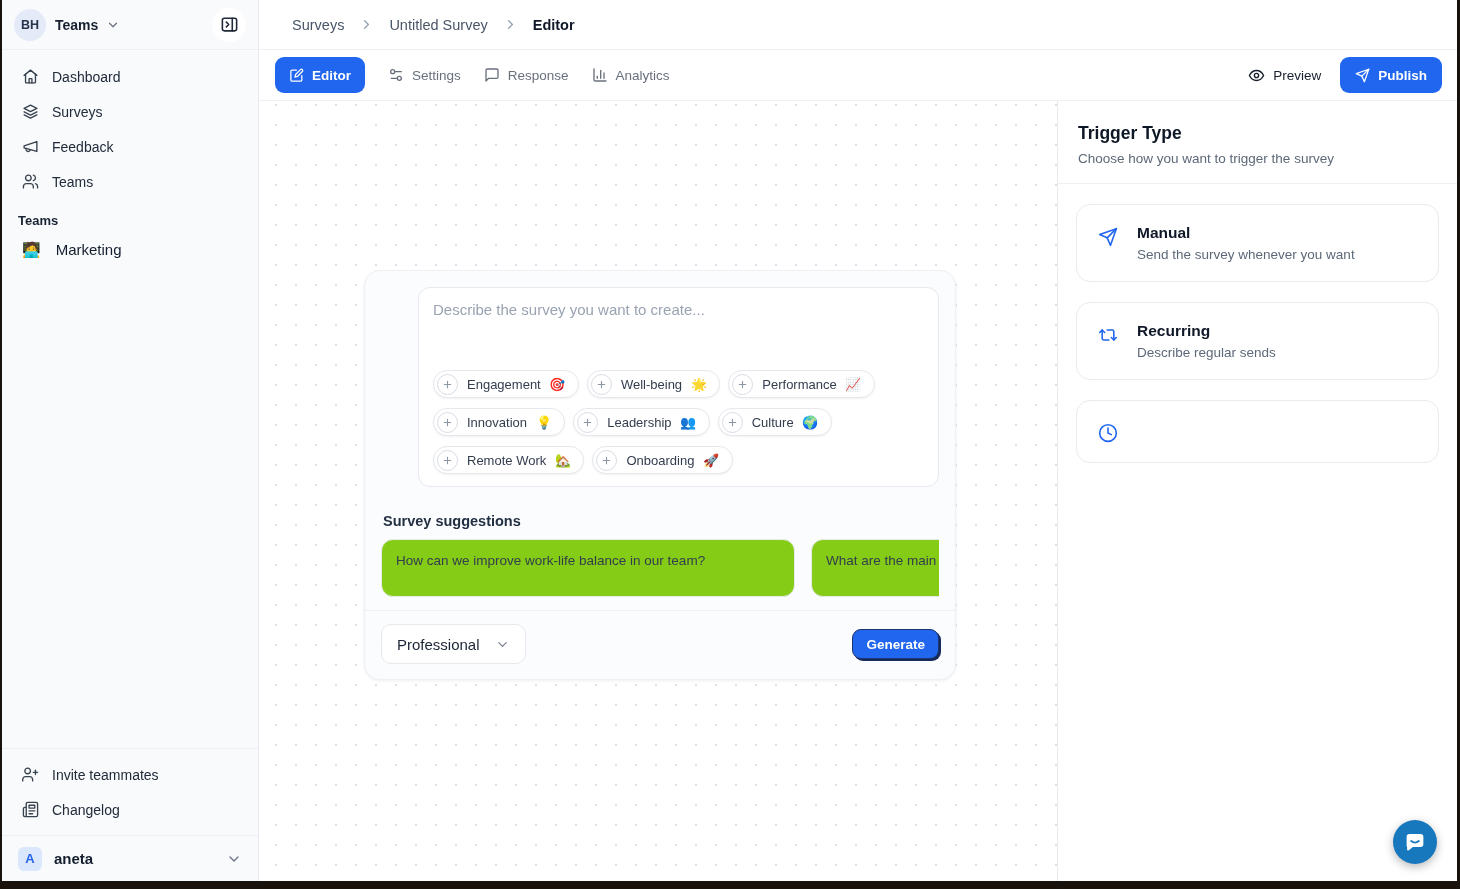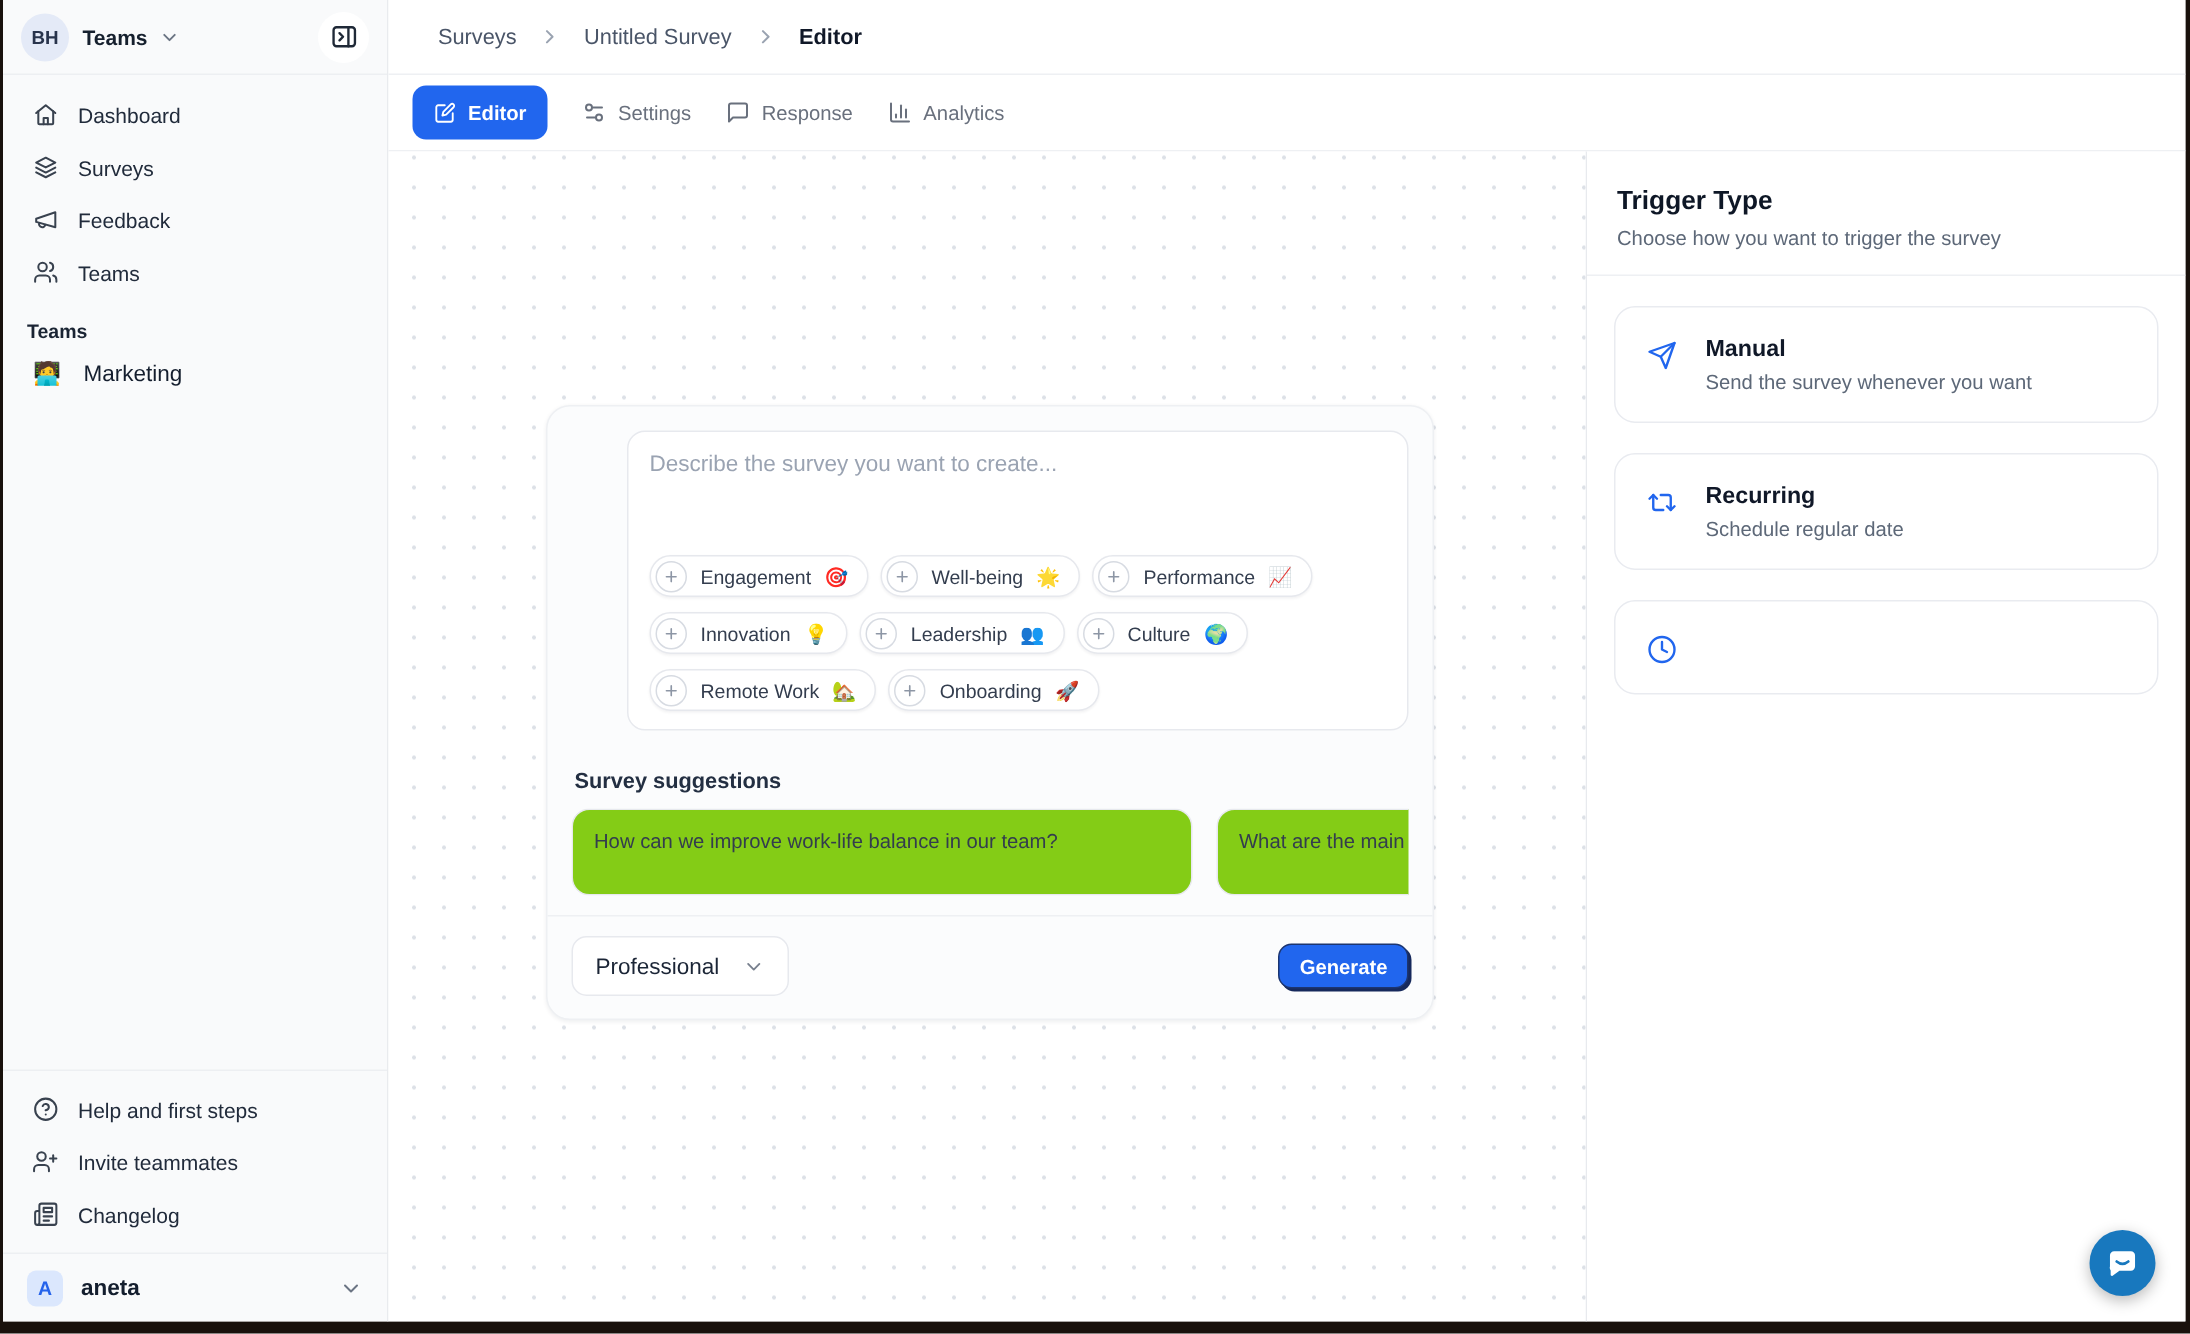--- a/index.html
+++ b/index.html
@@ -165,30 +165,20 @@
       <span class="team-emoji">🧑‍💻</span>
       <span>Marketing</span>
     </div>
 
     <div class="side-spacer"></div>
 
     <div class="side-footer">
       <div class="nav-item">
         <span class="ic">
           <svg width="17" height="17" viewBox="0 0 24 24" fill="none" stroke="currentColor" stroke-width="1.9" stroke-linecap="round" stroke-linejoin="round">
-              <circle cx="12" cy="12" r="10"></circle>
-              <path d="M9.1 9a3 3 0 0 1 5.8 1c0 2-3 3-3 3"></path>
-              <path d="M12 17h.01"></path>
-            </svg>
-        </span>
-        <span>Help and first steps</span>
-      </div>
-      <div class="nav-item">
-        <span class="ic">
-          <svg width="17" height="17" viewBox="0 0 24 24" fill="none" stroke="currentColor" stroke-width="1.9" stroke-linecap="round" stroke-linejoin="round">
               <path d="M15 21v-2a4 4 0 0 0-4-4H5a4 4 0 0 0-4 4v2"></path>
               <circle cx="8" cy="7" r="4"></circle>
               <line x1="19" y1="6" x2="19" y2="12"></line>
               <line x1="22" y1="9" x2="16" y2="9"></line>
             </svg>
         </span>
         <span>Invite teammates</span>
       </div>
       <div class="nav-item">
         <span class="ic">
@@ -266,20 +256,40 @@
           <svg width="16" height="16" viewBox="0 0 24 24" fill="none" stroke="currentColor" stroke-width="2" stroke-linecap="round" stroke-linejoin="round">
               <path d="M3 3v16a2 2 0 0 0 2 2h16"></path>
               <path d="M18 17V9"></path>
               <path d="M13 17V5"></path>
               <path d="M8 17v-3"></path>
             </svg>
         </span>
         <span>Analytics</span>
       </button>
 
+      <div class="toolbar-right">
+        <button class="preview-btn">
+          <span>
+            <svg width="17" height="17" viewBox="0 0 24 24" fill="none" stroke="currentColor" stroke-width="2" stroke-linecap="round" stroke-linejoin="round">
+                <path d="M2 12s3.5-7 10-7 10 7 10 7-3.5 7-10 7-10-7-10-7Z"></path>
+                <circle cx="12" cy="12" r="3"></circle>
+              </svg>
+          </span>
+          <span>Preview</span>
+        </button>
+        <button class="publish-btn">
+          <span>
+            <svg width="15" height="15" viewBox="0 0 24 24" fill="none" stroke="currentColor" stroke-width="2" stroke-linecap="round" stroke-linejoin="round">
+                <path d="m22 2-7 20-4-9-9-4Z"></path>
+                <path d="M22 2 11 13"></path>
+              </svg>
+          </span>
+          <span>Publish</span>
+        </button>
+      </div>
     </div>
 
     <div class="content">
 
       <div class="canvas">
 
         <div class="composer">
           <div class="composer-body">
             <div class="input-box">
               <textarea placeholder="Describe the survey you want to create..." style=""></textarea>
@@ -402,21 +412,21 @@
             <span class="ic">
               <svg width="20" height="20" viewBox="0 0 24 24" fill="none" stroke="currentColor" stroke-width="1.9" stroke-linecap="round" stroke-linejoin="round">
                   <path d="m2 9 3-3 3 3"></path>
                   <path d="M13 18H7a2 2 0 0 1-2-2V6"></path>
                   <path d="m22 15-3 3-3-3"></path>
                   <path d="M11 6h6a2 2 0 0 1 2 2v10"></path>
                 </svg>
             </span>
             <div>
               <div class="option-title">Recurring</div>
-              <div class="option-desc">Schedule regular date</div>
+              <div class="option-desc">Describe regular sends</div>
             </div>
           </div>
           <div class="option">
             <span class="ic">
               <svg width="20" height="20" viewBox="0 0 24 24" fill="none" stroke="currentColor" stroke-width="1.9" stroke-linecap="round" stroke-linejoin="round">
                   <circle cx="12" cy="12" r="10"></circle>
                   <path d="M12 6v6l4 2"></path>
                 </svg>
             </span>
           </div>

